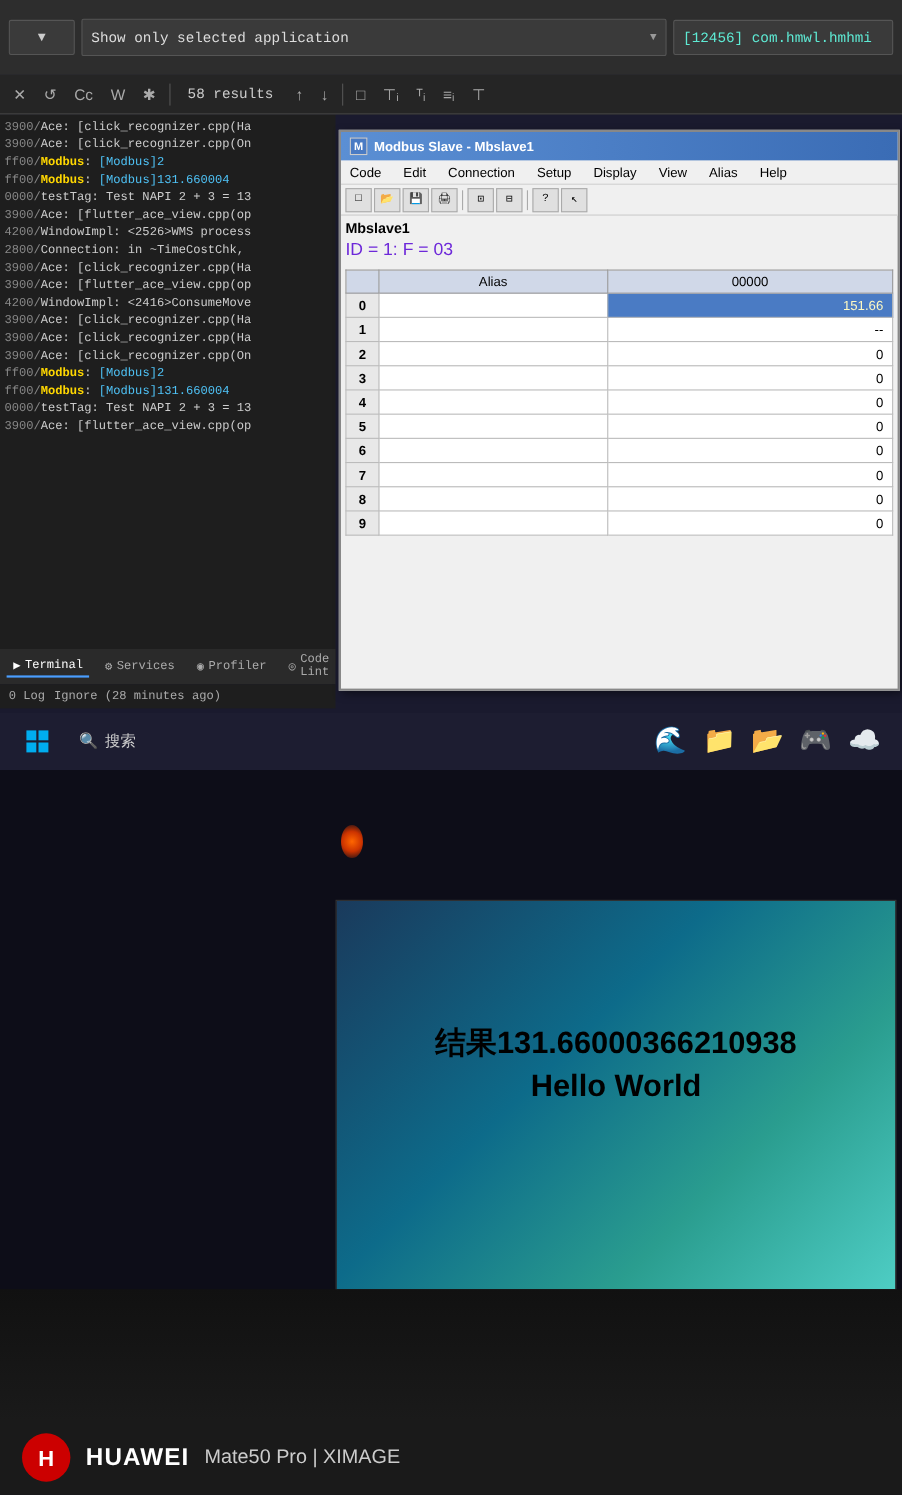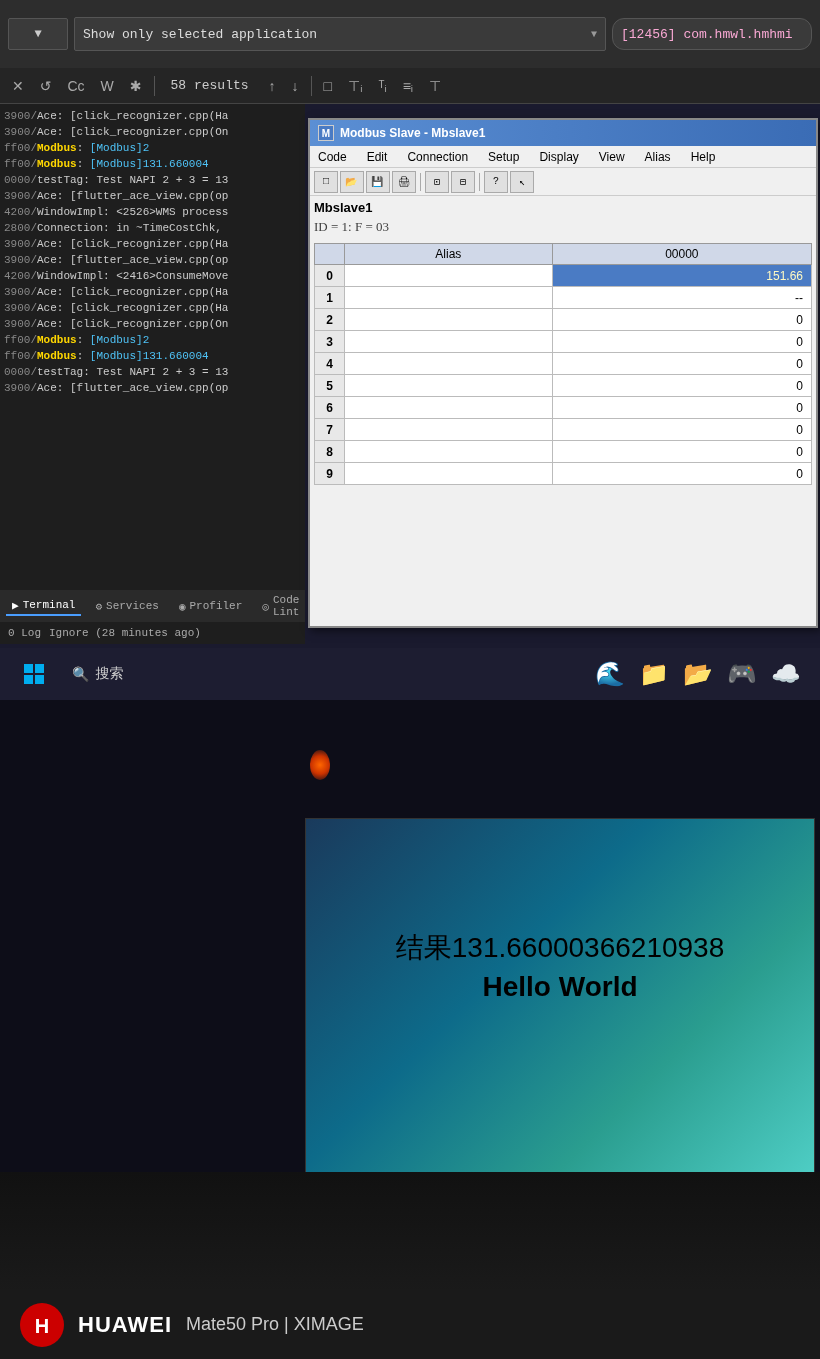--- a/index.html
+++ b/index.html
@@ -47,28 +47,28 @@
       display: flex;
       align-items: center;
       padding: 16px 8px;
       justify-content: space-between;
       cursor: pointer;
       border-radius: 2px;
     }
     .top-bar-app-id {
       background: #3a3a3a;
       border: 1px solid #555;
-      color: #f9a8d4;
+      color: #5eead4;
       font-size: 13px;
       height: 32px;
       min-width: 200px;
       display: flex;
       align-items: center;
       padding: 0 8px;
-      border-radius: 12px;
+      border-radius: 2px;
       font-family: Liberation Mono, monospace;
     }
 
     
     .second-toolbar {
       position: absolute;
       top: 68px; left: 0; right: 0;
       height: 36px;
       background: #252525;
       display: flex;
@@ -199,23 +199,23 @@
       padding: 4px;
     }
     .modbus-slave-title {
       font-size: 13px;
       font-family: Arial, sans-serif;
       font-weight: bold;
       margin-bottom: 4px;
       color: #000;
     }
     .modbus-id-line {
-      font-size: 13px;
-      font-family: Liberation Serif, serif;
-      color: #404040;
+      font-size: 16px;
+      font-family: Liberation Sans, sans-serif;
+      color: #6d28d9;
       margin-bottom: 8px;
     }
     .modbus-table {
       border-collapse: collapse;
       width: 100%;
       font-size: 12px;
       font-family: Arial, sans-serif;
     }
     .modbus-table th {
       background: #d0d8e8;
@@ -373,21 +373,21 @@
     .phone-content {
       display: flex;
       flex-direction: column;
       align-items: center;
       justify-content: center;
       height: calc(100% - 60px);
       padding: 20px;
     }
     .phone-result-text {
       font-size: 28px;
-      font-weight: normal;
+      font-weight: bold;
       color: #000;
       text-align: center;
       font-family: Arial, sans-serif;
       margin-bottom: 4px;
     }
     .phone-hello-text {
       font-size: 28px;
       font-weight: bold;
       color: #000;
       text-align: center;

